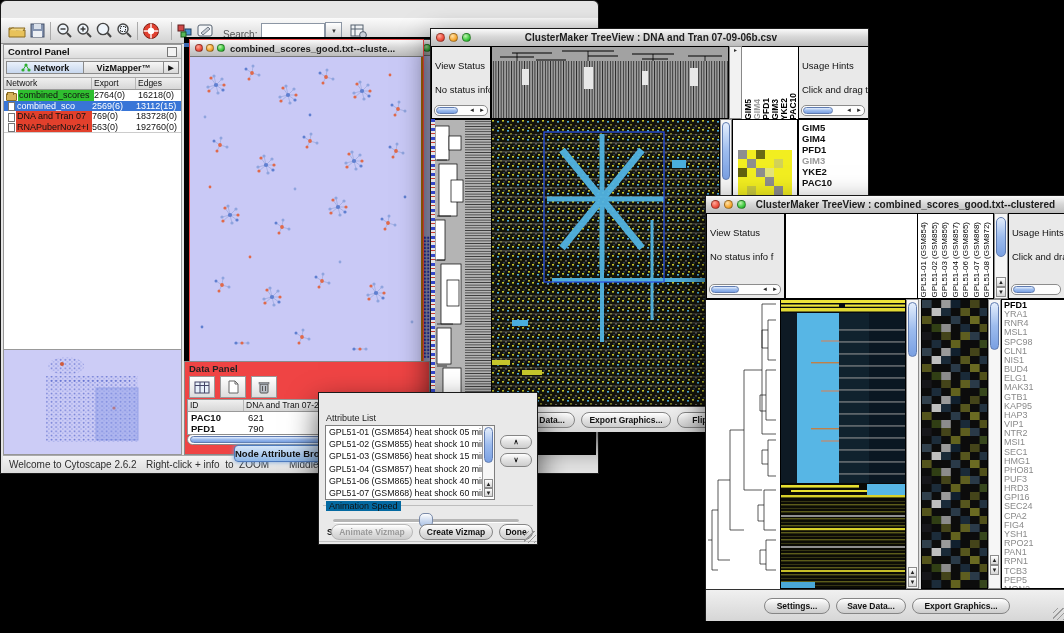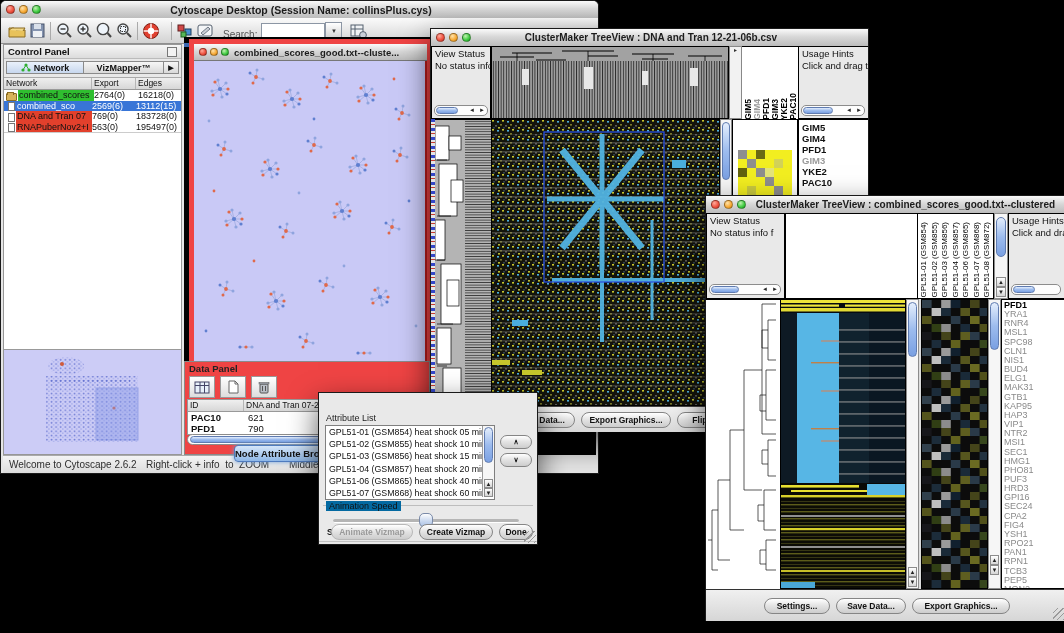--- a/index.html
+++ b/index.html
@@ -13,21 +13,21 @@
   .dot{width:9px;height:9px;border-radius:50%;border:1px solid rgba(0,0,0,.35);box-sizing:border-box;}
   .dr{background:radial-gradient(circle at 35% 30%,#ffa99a,#ee4f3d 60%,#b93328);}
   .dy{background:radial-gradient(circle at 35% 30%,#ffe2a8,#f6a833 60%,#c27d18);}
   .dg{background:radial-gradient(circle at 35% 30%,#c0f2b0,#3dc93f 60%,#1f9427);}
   .wtitle{flex:1;text-align:center;font-size:10.5px;font-weight:bold;color:#1c1c1c;
     white-space:nowrap;overflow:hidden;padding-right:42px;}
   .abtn{position:absolute;font-size:8.5px;font-weight:bold;color:#111;text-align:center;
     background:linear-gradient(#ffffff,#e3e3e3 48%,#cdcdcd);border:1px solid #858585;border-radius:9px;
     height:14px;line-height:14px;white-space:nowrap;overflow:hidden;}
   .tvpanel{position:absolute;background:#e9e9e9;border:1px solid #000;box-sizing:border-box;font-size:9.5px;}
-  .tvpanel .pt{padding:2px 0 0 3px;line-height:10px;white-space:nowrap;overflow:hidden;}
+  .tvpanel .pt{padding:14px 0 0 3px;line-height:10px;white-space:nowrap;overflow:hidden;}
   .hscroll{position:absolute;height:11px;background:#fdfdfd;border:1px solid #8c8c8c;box-sizing:border-box;}
   .thumb{position:absolute;background:linear-gradient(#e4eefc,#9dbcee 50%,#7aa0e2);
     border:1px solid #5f7bb0;border-radius:5px;box-sizing:border-box;}
   .sarrow{position:absolute;font-size:6px;color:#222;text-align:center;line-height:9px;
     background:linear-gradient(#fff,#d5d5d5);border:1px solid #8c8c8c;box-sizing:border-box;}
   .vscroll{position:absolute;background:#f6f6f6;border:1px solid #8c8c8c;box-sizing:border-box;}
   .vlabels{position:absolute;display:flex;align-items:flex-end;background:#fff;overflow:hidden;}
   .vlabel{writing-mode:vertical-rl;transform:rotate(180deg);font-size:8.5px;font-weight:bold;
     width:9px;line-height:9px;white-space:nowrap;color:#000;}
   .tv1-cols .vlabel:nth-of-type(2){color:#9a9a9a;}
@@ -55,28 +55,20 @@
   .statxt{position:absolute;font-size:10px;color:#2e2e2e;white-space:pre;}
   .grip{position:absolute;right:1px;bottom:1px;width:12px;height:12px;
     background:repeating-linear-gradient(135deg,transparent 0 3px,#9a9a9a 3px 4px);}
   .tabseg{display:flex;align-items:center;justify-content:center;font-size:9px;font-weight:bold;
     border:1px solid #8a8a8a;height:13px;box-sizing:border-box;background:linear-gradient(#f6f6f6,#d9d9d9);}
 </style>
 </head>
 <body>
 
 <div class="win" id="win-main" style="left:0;top:8;width:597px;height:472px;border-radius:6px 6px 0 0;">
-  <div class="titlebar" style="border-radius:5px 5px 0 0;">
-    <div class="tl">
-        <span class="dot dr"></span>
-        <span class="dot dy"></span>
-        <span class="dot dg"></span>
-      </div>
-    <div class="wtitle">Cytoscape Desktop (Session Name: collinsPlus.cys)</div>
-  </div>
 
   <div style="position:absolute;left:0;top:17px;width:100%;height:26px;background:linear-gradient(#fbfbfb,#d2d2d2);border-bottom:1px solid #8f8f8f;display:flex;align-items:center;padding-left:6px;box-sizing:border-box;">
     <span class="toolbtn">
         <svg width="18" height="14">
           <path d="M1,4 h5 l2,2 h9 v7 h-16 z" fill="#e8c25a" stroke="#8a6a20"></path>
           <path d="M1,6 l3,-2 h13 l-2,3" fill="#f2d887" stroke="#8a6a20"></path>
         </svg>
       </span>
     <span class="toolbtn">
         <svg width="15" height="15">
@@ -174,21 +166,21 @@
         <rect x="2" y="180" width="120" height="122" fill="url(#bluedots)"></rect>
         <circle cx="3" cy="186" r="1.4" fill="#d04030"></circle>
           <circle cx="3" cy="196" r="1.4" fill="#d04030"></circle>
         <circle cx="3" cy="210" r="1.4" fill="#d04030"></circle>
           <circle cx="3" cy="226" r="1.4" fill="#d04030"></circle>
         <circle cx="3" cy="244" r="1.4" fill="#d04030"></circle>
           <circle cx="3" cy="262" r="1.4" fill="#d04030"></circle>
       </svg>
     </div>
 
-    <div style="position:absolute;left:5px;top:2px;width:233px;height:324px;border:5px solid #ef4444;background:#b91c1c;box-shadow:3px 4px 10px rgba(0,0,0,.45);">
+    <div style="position:absolute;left:5px;top:2px;width:233px;height:324px;border:1px solid #ef4444;background:#a16207;box-shadow:3px 4px 10px rgba(0,0,0,.45);">
       <div class="titlebar" style="height:16px;">
         <div class="tl" style="gap:3px;">
             <span class="dot dr" style="width:8px;height:8px;"></span>
             <span class="dot dy" style="width:8px;height:8px;"></span>
             <span class="dot dg" style="width:8px;height:8px;"></span>
           </div>
         <div class="wtitle" style="font-size:9.5px;">combined_scores_good.txt--cluste...</div>
       </div>
       <svg width="231" height="306" style="position:absolute;left:0;top:17px;">
         <defs>
@@ -366,21 +358,21 @@
             <span class="nicon file"></span>
             <span class="nname">DNA and Tran 07</span>
             <span class="nnodes">769(0)</span>
             <span class="nedges">183728(0)</span>
           </div>
 
           <div class="netrow red">
             <span class="nicon file"></span>
             <span class="nname">RNAPuberNov2+I</span>
             <span class="nnodes">563(0)</span>
-            <span class="nedges">195497(0)</span>
+            <span class="nedges">192760(0)</span>
           </div>
         </div>
     </div>
     <div style="flex:1;background:#fff;border-top:1px solid #ccc;"></div>
 
     <svg width="177" height="104" style="background:#ccccf6;border-top:1px solid #999;">
       <defs>
           <pattern id="tinydots" width="4.6" height="4.2" patternUnits="userSpaceOnUse">
             <circle cx="1.5" cy="1.5" r="0.9" fill="#5868cc" opacity=".8"></circle>
             <circle cx="3.6" cy="3.4" r="0.7" fill="#7a88da" opacity=".7"></circle>
@@ -405,21 +397,21 @@
        background:linear-gradient(#d5e6f9,#8fb8e8);border:1px solid #4f7cc0;border-radius:4px;box-shadow:0 0 5px #6f9fd8;white-space:nowrap;overflow:hidden;">Node Attribute Brows</div>
 </div>
 
 <div class="win" id="win-tv1" style="left:430px;top:28px;width:437px;height:402px;background:#dcdcdc;">
   <div class="titlebar">
     <div class="tl">
         <span class="dot dr"></span>
         <span class="dot dy"></span>
         <span class="dot dg"></span>
       </div>
-    <div class="wtitle" style="font-size:10px;">ClusterMaker TreeView : DNA and Tran 12-21-06b.csv</div>
+    <div class="wtitle" style="font-size:10px;">ClusterMaker TreeView : DNA and Tran 07-09-06b.csv</div>
   </div>
 
   <div class="tvpanel" style="left:0;top:17px;width:60px;height:73px;">
     <div class="pt" style="font-weight:normal;">View Status</div>
     <div class="pt">No status info f</div>
     <div class="hscroll" style="left:2px;bottom:2px;width:54px;border-radius:5px;">
       <div class="thumb" style="left:1px;top:1px;width:22px;height:7px;"></div>
       <span class="sarrow" style="right:10px;top:0;width:10px;height:9px;border:none;background:none;">◄</span>
       <span class="sarrow" style="right:0;top:0;width:10px;height:9px;border:none;background:none;">►</span>
     </div>

